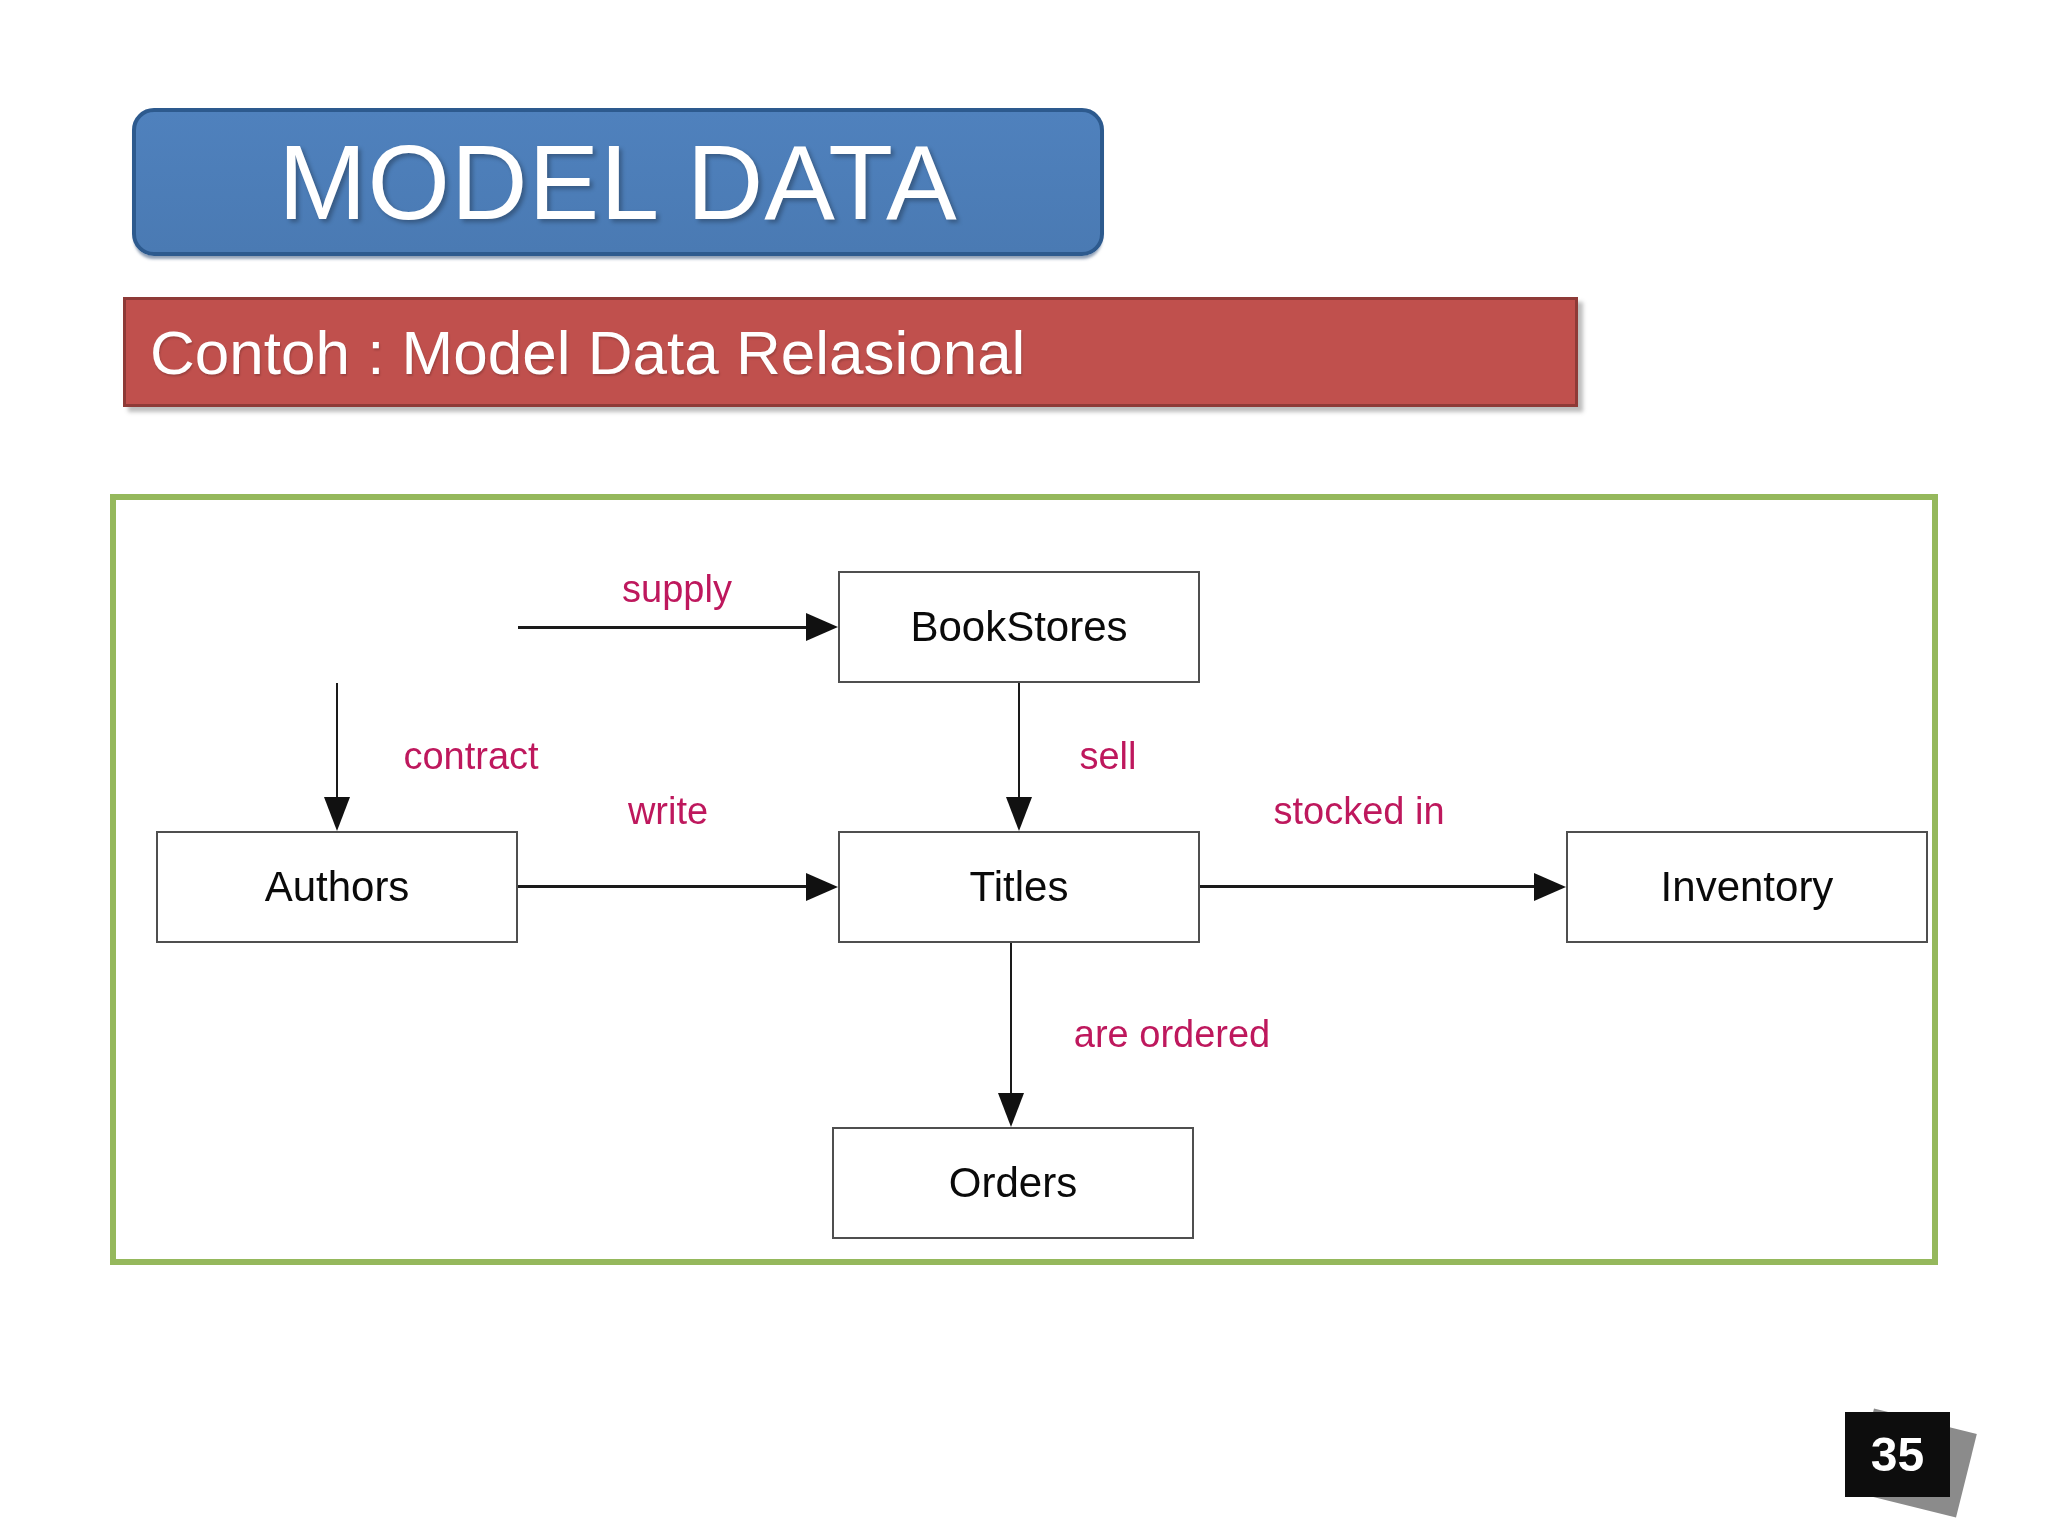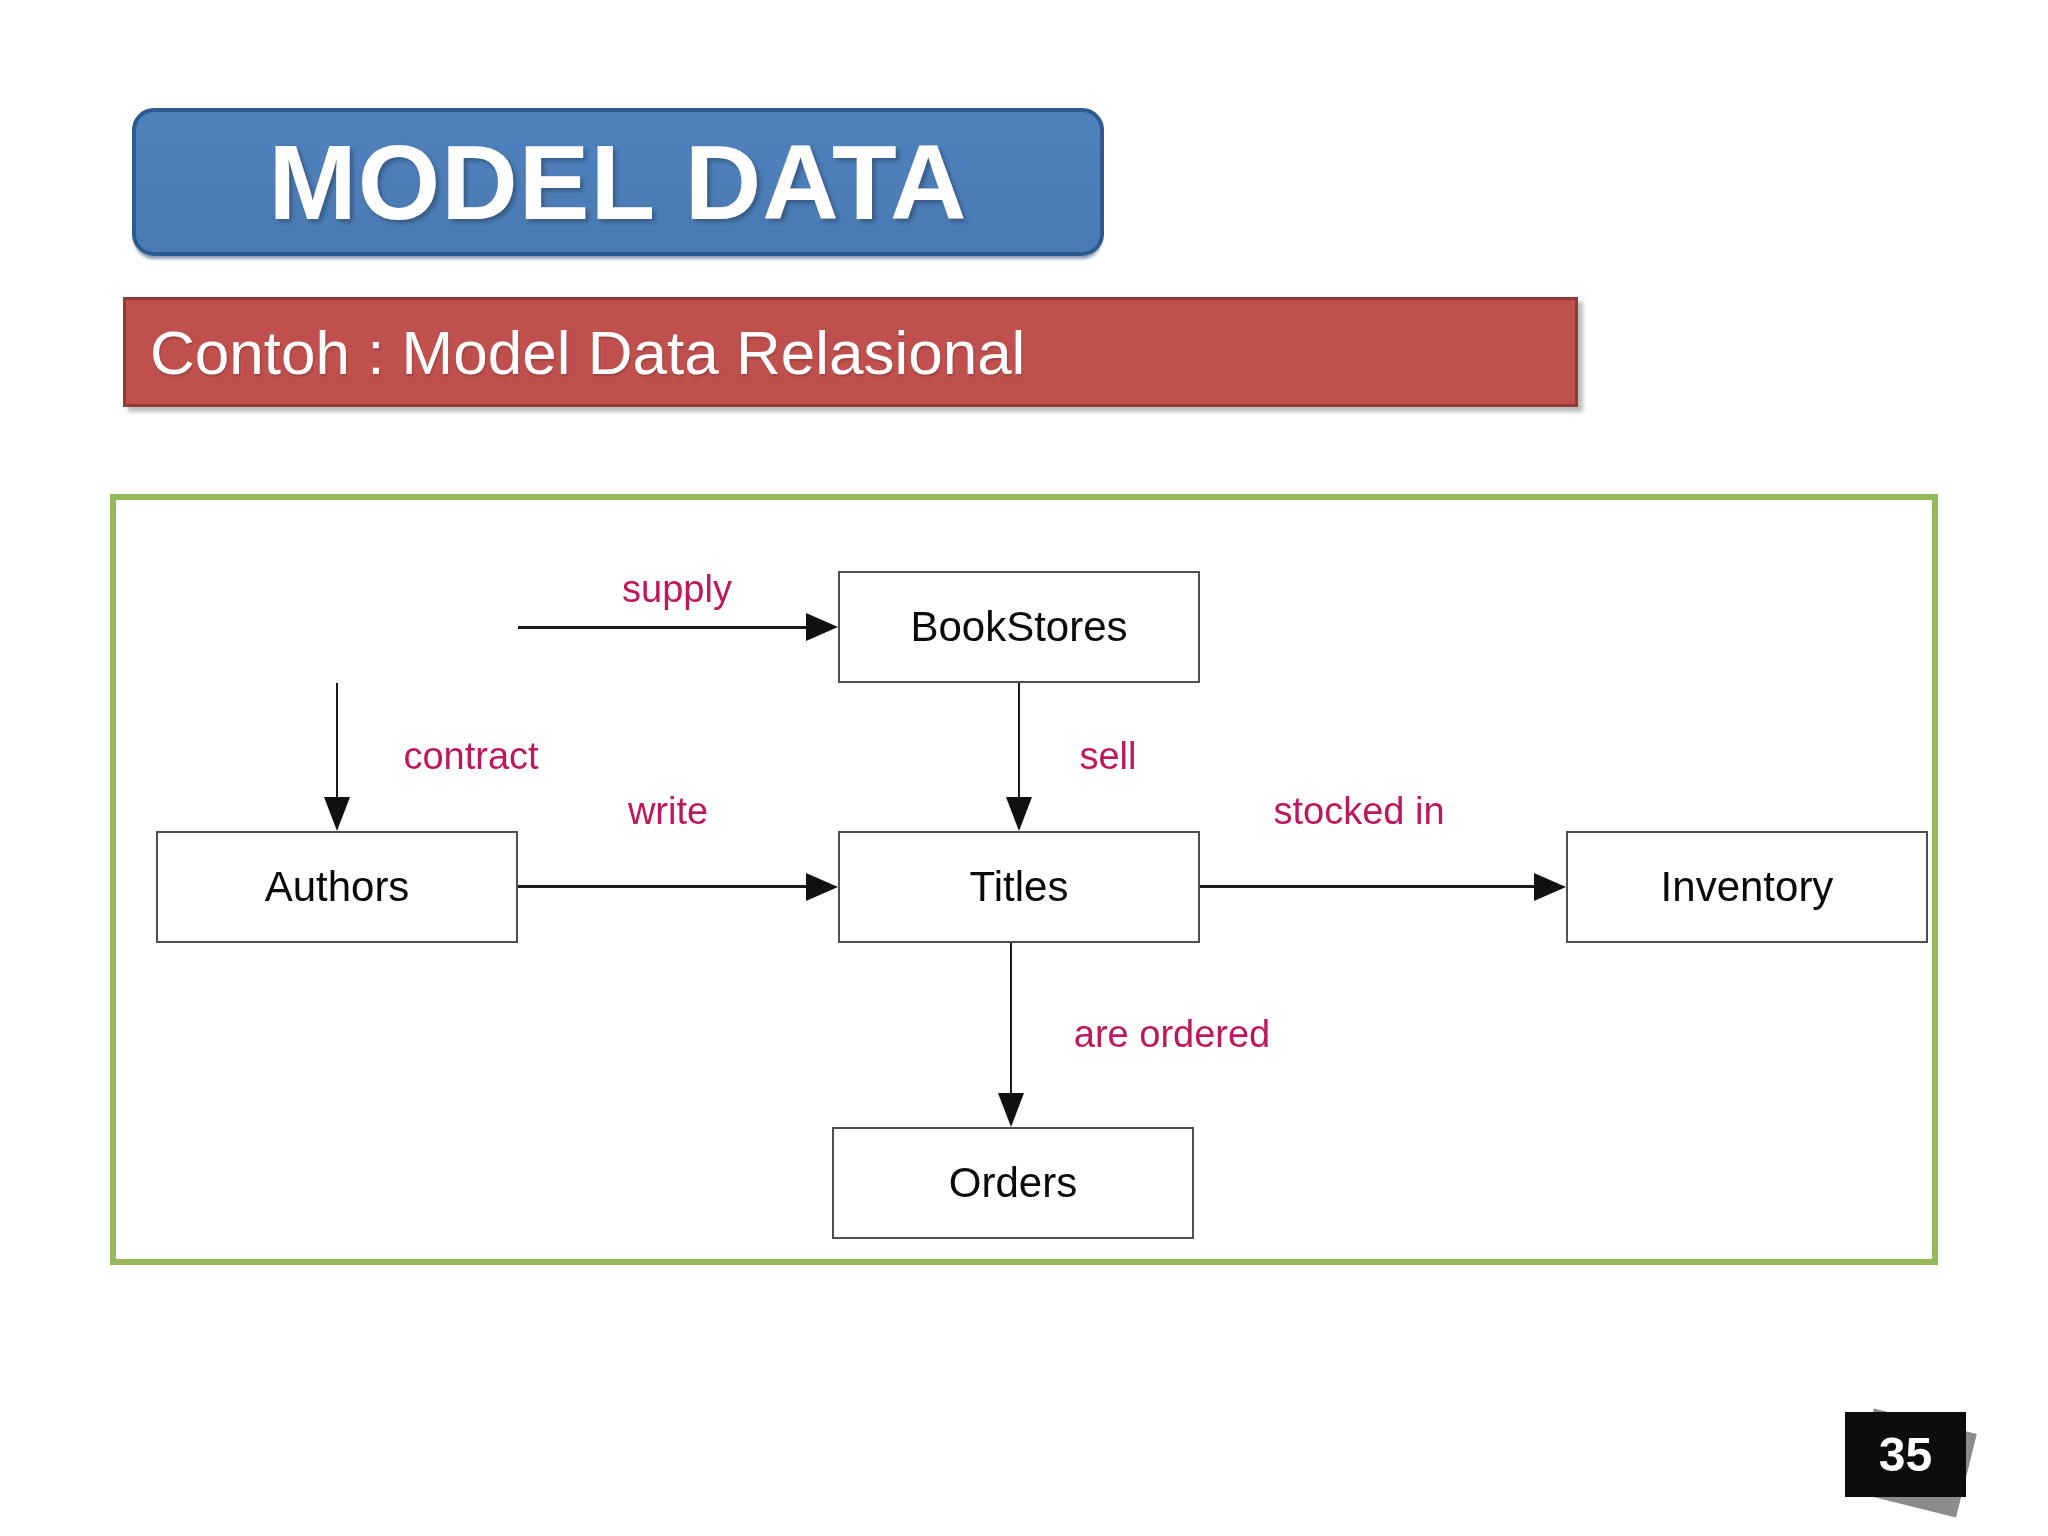--- a/index.html
+++ b/index.html
@@ -14,21 +14,21 @@
   
   .title-banner{
     position:absolute;left:132px;top:108px;width:964px;height:140px;
     background:linear-gradient(180deg, var(--title-fill,#4f81bd) 0%, #4a7ab3 100%);
     border:4px solid var(--title-border,#2d5a8e);
     border-radius:22px;
     box-shadow:0 5px 3px -2px rgba(52,82,122,0.55);
     display:flex;align-items:center;justify-content:center;
   }
   .title-text{
-    color:#ffffff;font-size:106px;font-weight:bold;letter-spacing:1px;
+    color:#ffffff;font-size:106px;font-weight:normal;letter-spacing:1px;
     text-shadow:3px 3px 4px rgba(0,0,0,0.28);
     white-space:nowrap;
   }
 
   
   .subtitle-banner{
     position:absolute;left:123px;top:297px;width:1449px;height:104px;
     background:var(--subtitle-fill,#c0504d);
     border:3px solid var(--subtitle-border,#8e3a37);
     box-shadow:5px 5px 4px rgba(110,110,110,0.45);
@@ -104,21 +104,21 @@
   .lbl-stocked{left:1359px;top:811px;}
   .lbl-ordered{left:1172px;top:1034px;}
 
   
   .badge-shadow{
     position:absolute;left:1862px;top:1420px;width:106px;height:86px;
     background:var(--badge-shadow,#8b8b8b);
     transform:rotate(14deg);
   }
   .page-badge{
-    position:absolute;left:1845px;top:1412px;width:121px;height:85px;
+    position:absolute;left:1845px;top:1412px;width:105px;height:85px;
     background:var(--badge-bg,#0d0d0d);
     display:flex;align-items:center;justify-content:center;
   }
   .page-number{color:#ffffff;font-size:48px;font-weight:bold;}
 </style>
 </head>
 <body>
 
 <div id="slide">
 

